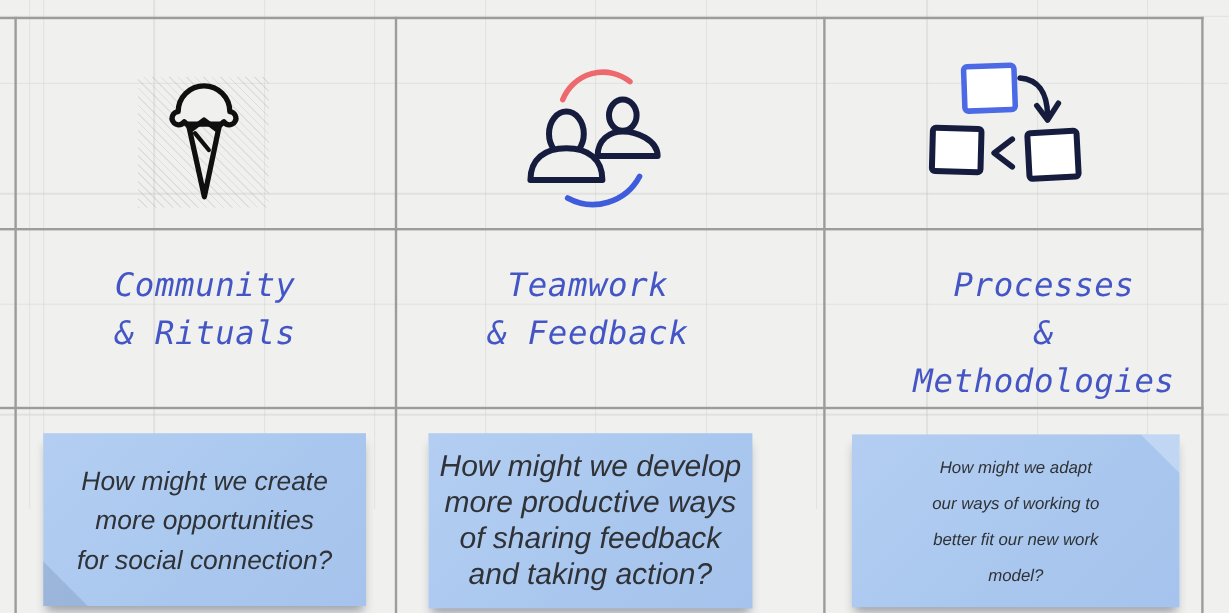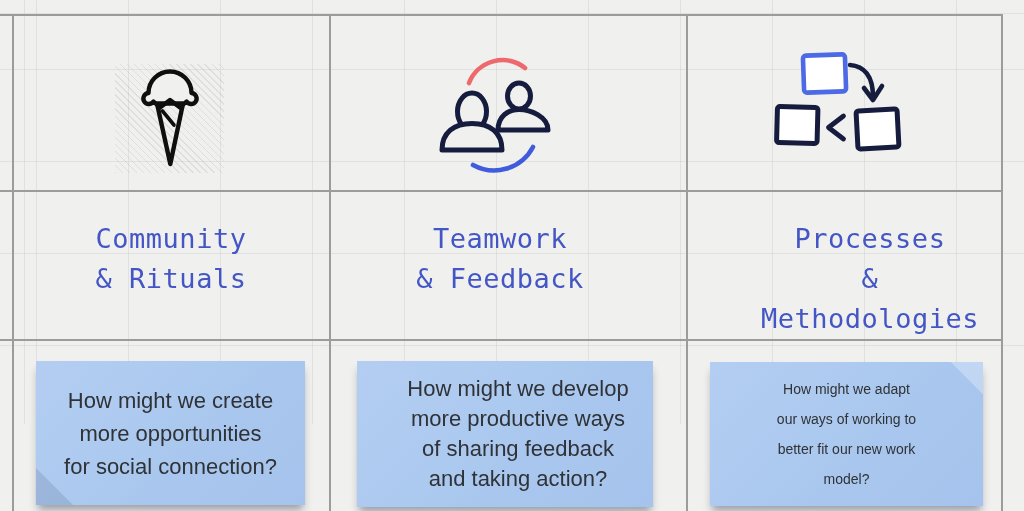--- a/index.html
+++ b/index.html
@@ -8,20 +8,21 @@
     font-family:"Liberation Sans",sans-serif;
     background:#f0f0ee;
   }
   .board{
     position:relative;width:1024px;height:424px;
     background-color:#f0f0ee;
     background-image:
       repeating-linear-gradient(to right, rgba(185,185,182,.28) 0 1px, transparent 1px 92px),
       repeating-linear-gradient(to bottom, rgba(185,185,182,.28) 0 1px, transparent 1px 92px);
     background-position:36px 0, 0 69px;
+    font-style:italic;
   }
   
   .tl{position:absolute;background:#9c9c9c;}
   .tl.h{left:0;width:1003px;height:2px;}
   .tl.h.r1{top:14px;} .tl.h.r2{top:190px;} .tl.h.r3{top:339px;}
   .tl.v{top:14px;height:497px;width:2px;}
   .tl.v.c0{left:12px;} .tl.v.c1{left:329px;} .tl.v.c2{left:686px;} .tl.v.c3{left:1001px;}
 
   
   .hatch{
@@ -35,32 +36,32 @@
   svg.people{left:440px;top:60px;width:110px;height:110px;}
   svg.squares{left:770px;top:50px;width:135px;height:105px;}
 
   
   .title{
     position:absolute;top:219px;transform:translateX(-50%);
     font-family:"DejaVu Sans Mono","Liberation Mono",monospace;
     font-size:27px;line-height:40px;letter-spacing:.5px;
     color:#4456c5;text-align:center;white-space:pre-line;
   }
-  .title.t1{left:171px;} .title.t2{left:500px;} .title.t3{left:846px;margin-left:24px;}
+  .title.t1{left:171px;} .title.t2{left:490px;} .title.t3{left:846px;margin-left:24px;}
 
   
   .sticky{
     position:absolute;
     display:flex;align-items:center;justify-content:center;
     background:linear-gradient(135deg,#b4cef2 0%,#a9c7ee 60%,#a5c3ec 100%);
     box-shadow:0 7px 8px -2px rgba(40,50,70,.42);
     color:#2f3236;text-align:center;white-space:pre-line;margin-top:12px;
   }
   .sticky.n1{left:36px;top:349px;width:269px;height:144px;font-size:22px;line-height:33px;}
-  .sticky.n2{left:357px;top:349px;width:270px;height:146px;font-size:22px;line-height:30px;padding-left:26px;}
+  .sticky.n2{left:357px;top:349px;width:270px;height:146px;font-size:25px;line-height:30px;}
   .sticky.n3{left:710px;top:350px;width:273px;height:144px;font-size:14px;line-height:30px;}
   .sticky.n1::after{ 
     content:"";position:absolute;left:0;bottom:0;width:90px;height:50px;
     background:linear-gradient(45deg, rgba(70,90,120,.18) 0 26%, transparent 27%);
     pointer-events:none;
   }
   .sticky.n3::after{ 
     content:"";position:absolute;right:0;top:0;width:60px;height:46px;
     background:linear-gradient(225deg, rgba(255,255,255,.28) 0 30%, transparent 31%);
     pointer-events:none;

